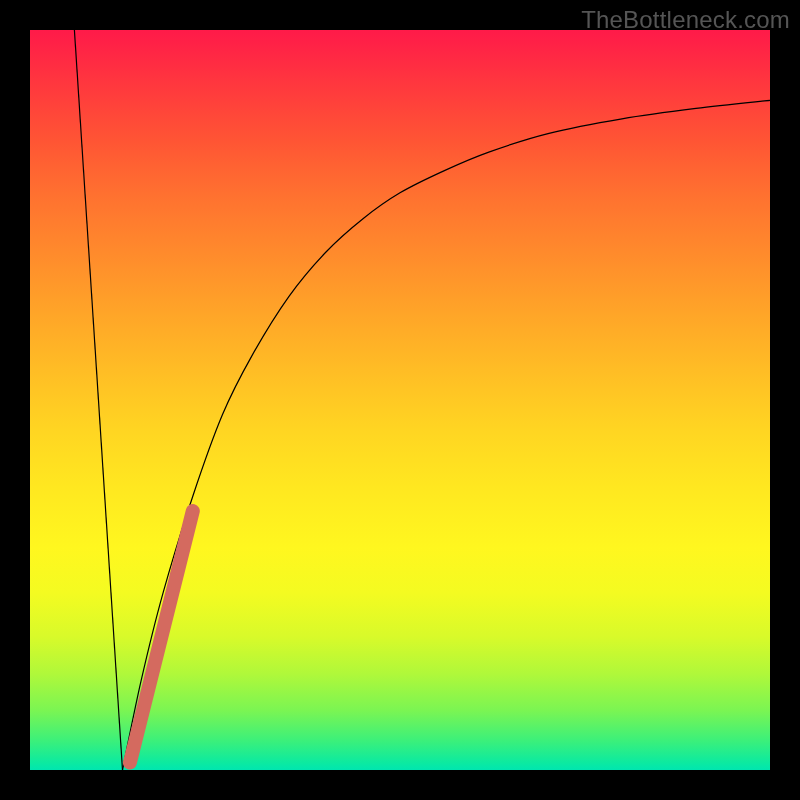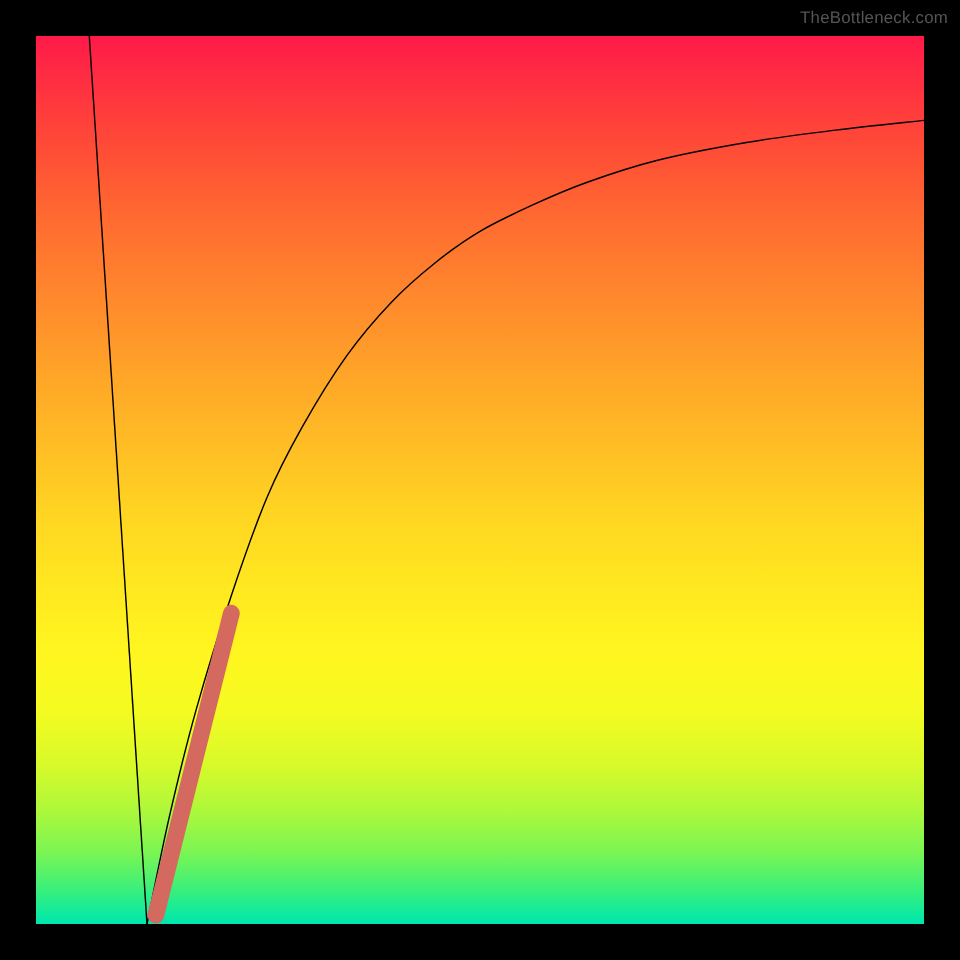--- a/index.html
+++ b/index.html
@@ -41,21 +41,21 @@
       #3cf07a 96%,
       #0ceaa0 99%,
       #00e6b0 100%
     );
   }
   .watermark {
     position: absolute;
     top: 6px;
     right: 10px;
     color: #555;
-    font-size: 14px;
+    font-size: 24px;
     font-weight: 500;
     letter-spacing: 0.2px;
   }
   svg.curves {
     position: absolute;
     left: 0;
     top: 0;
     width: 740px;
     height: 740px;
     overflow: visible;

